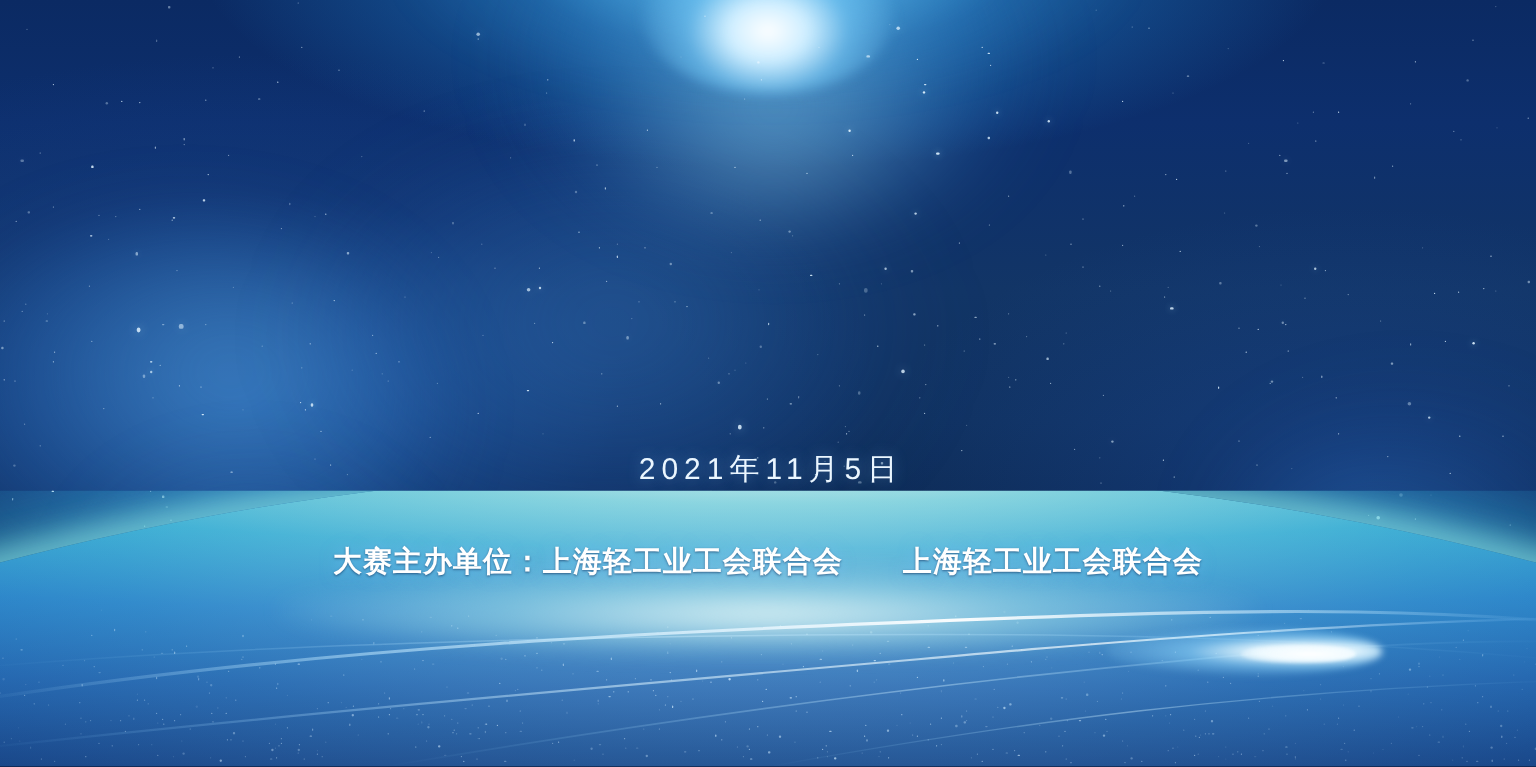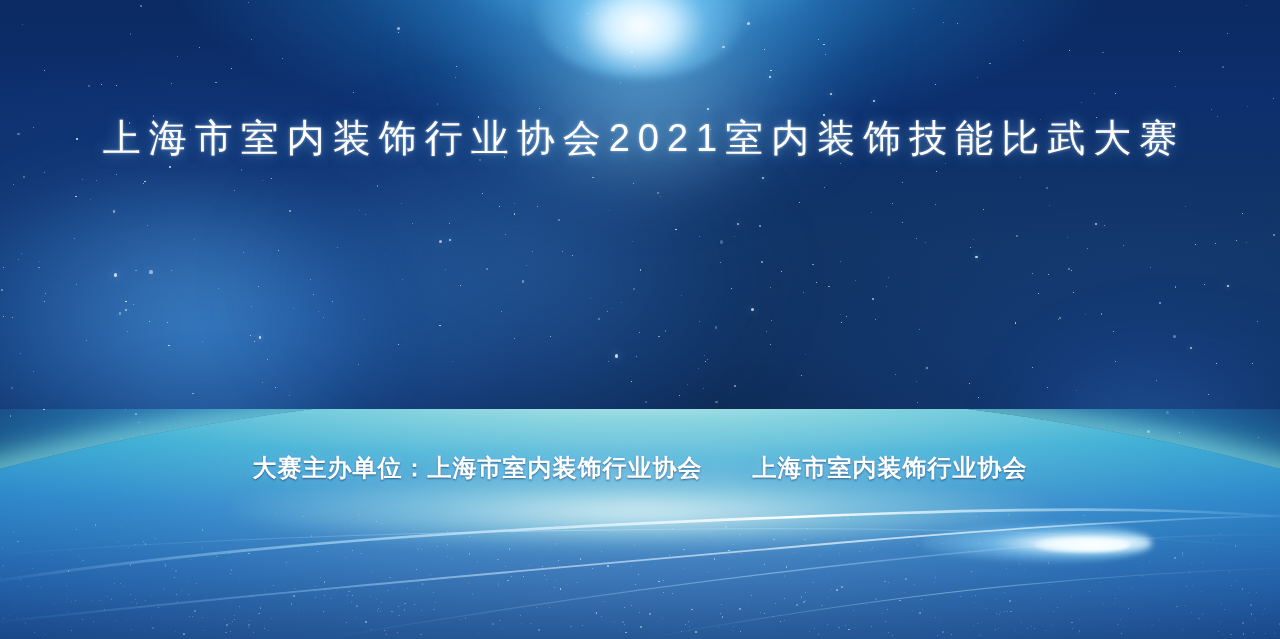--- a/index.html
+++ b/index.html
@@ -1160,20 +1160,20 @@
       <path d="M 320 250 C 520 216, 760 182, 1000 160 C 1140 148, 1230 144, 1310 146" fill="none" stroke="url(#sg3)" stroke-width="1.4"></path>
       <path d="M -30 168 C 180 150, 420 142, 700 140 C 960 138, 1140 146, 1310 162" fill="none" stroke="url(#sg3)" stroke-width="1.2"></path>
       <path d="M 640 250 C 840 214, 1040 186, 1310 178" fill="none" stroke="url(#sg3)" stroke-width="1.1"></path>
     </svg>
   </div>
 
   <div class="comet"></div>
   <div class="comet-core"></div>
 
   <div class="content">
-    <div class="title">上海市室内装饰行业协会2021室内装饰技能比武大赛</div>
-
-
-
-    <div class="organizers">大赛主办单位：上海市室内装饰行业协会　　上海市室内装饰行业协会</div>
+
+
+    <div class="date">2021年11月5日</div>
+
+    <div class="organizers">大赛主办单位：上海轻工业工会联合会　　上海轻工业工会联合会</div>
   </div>
 
 </div>
 
 </body></html>

